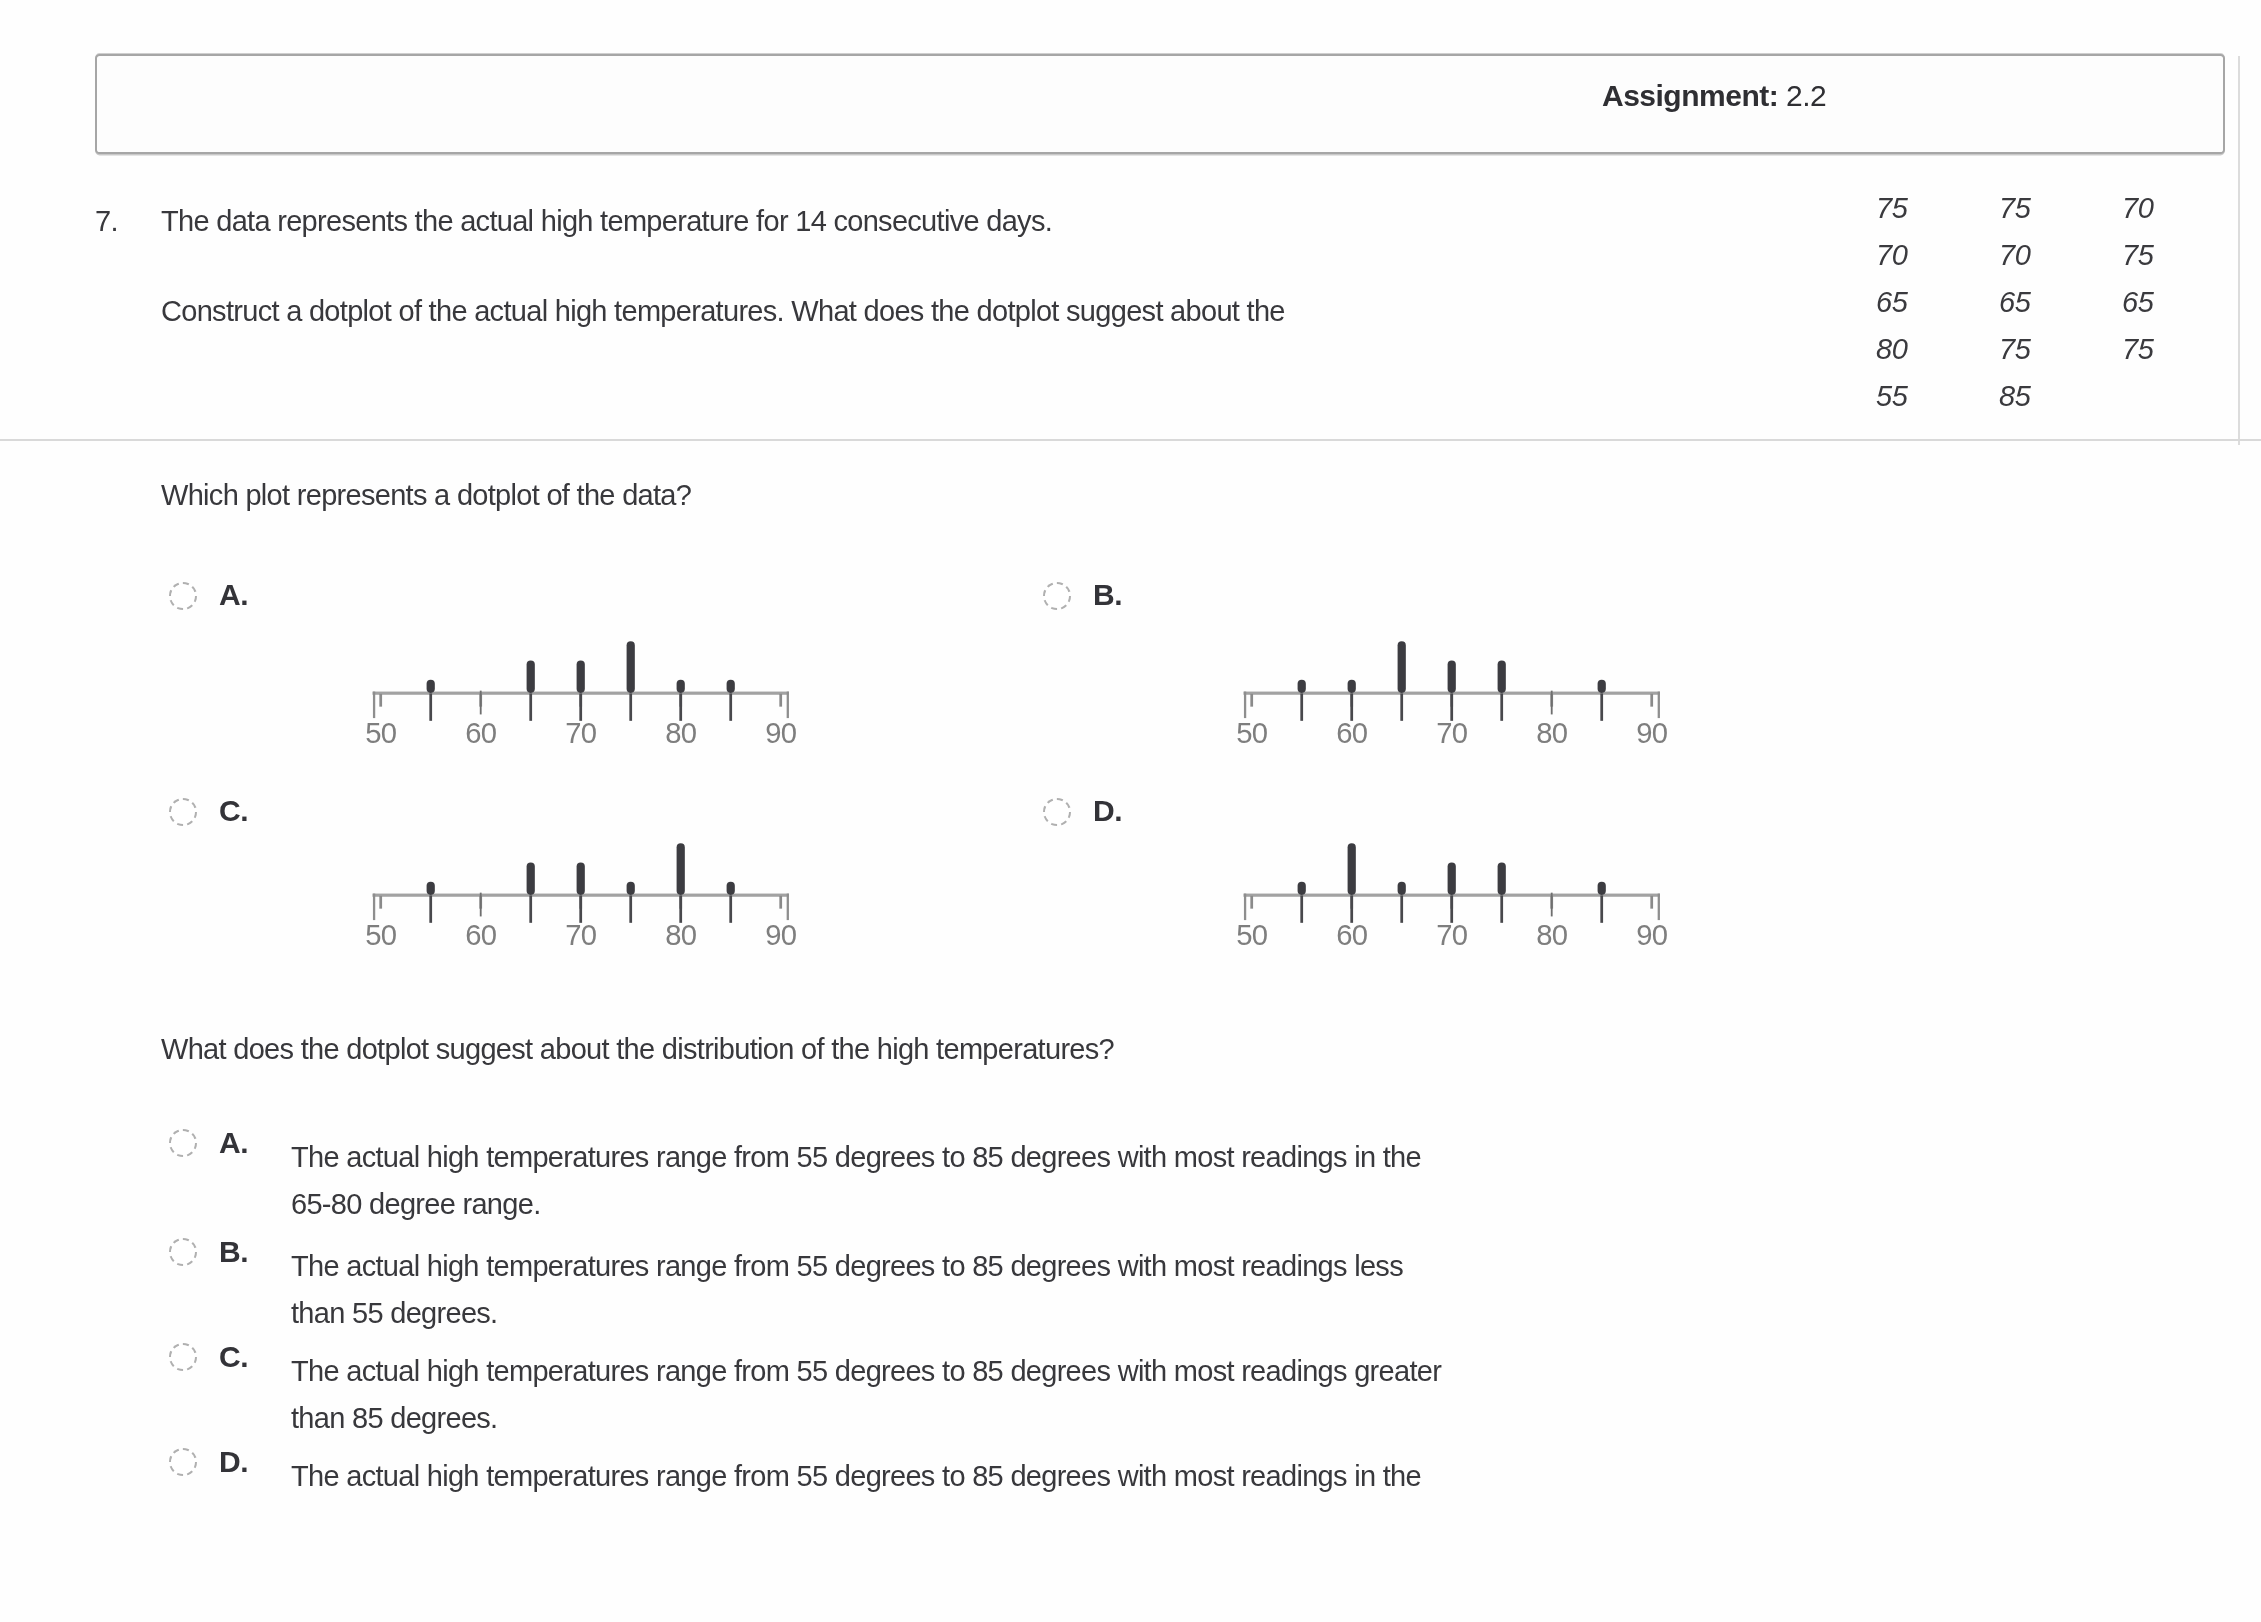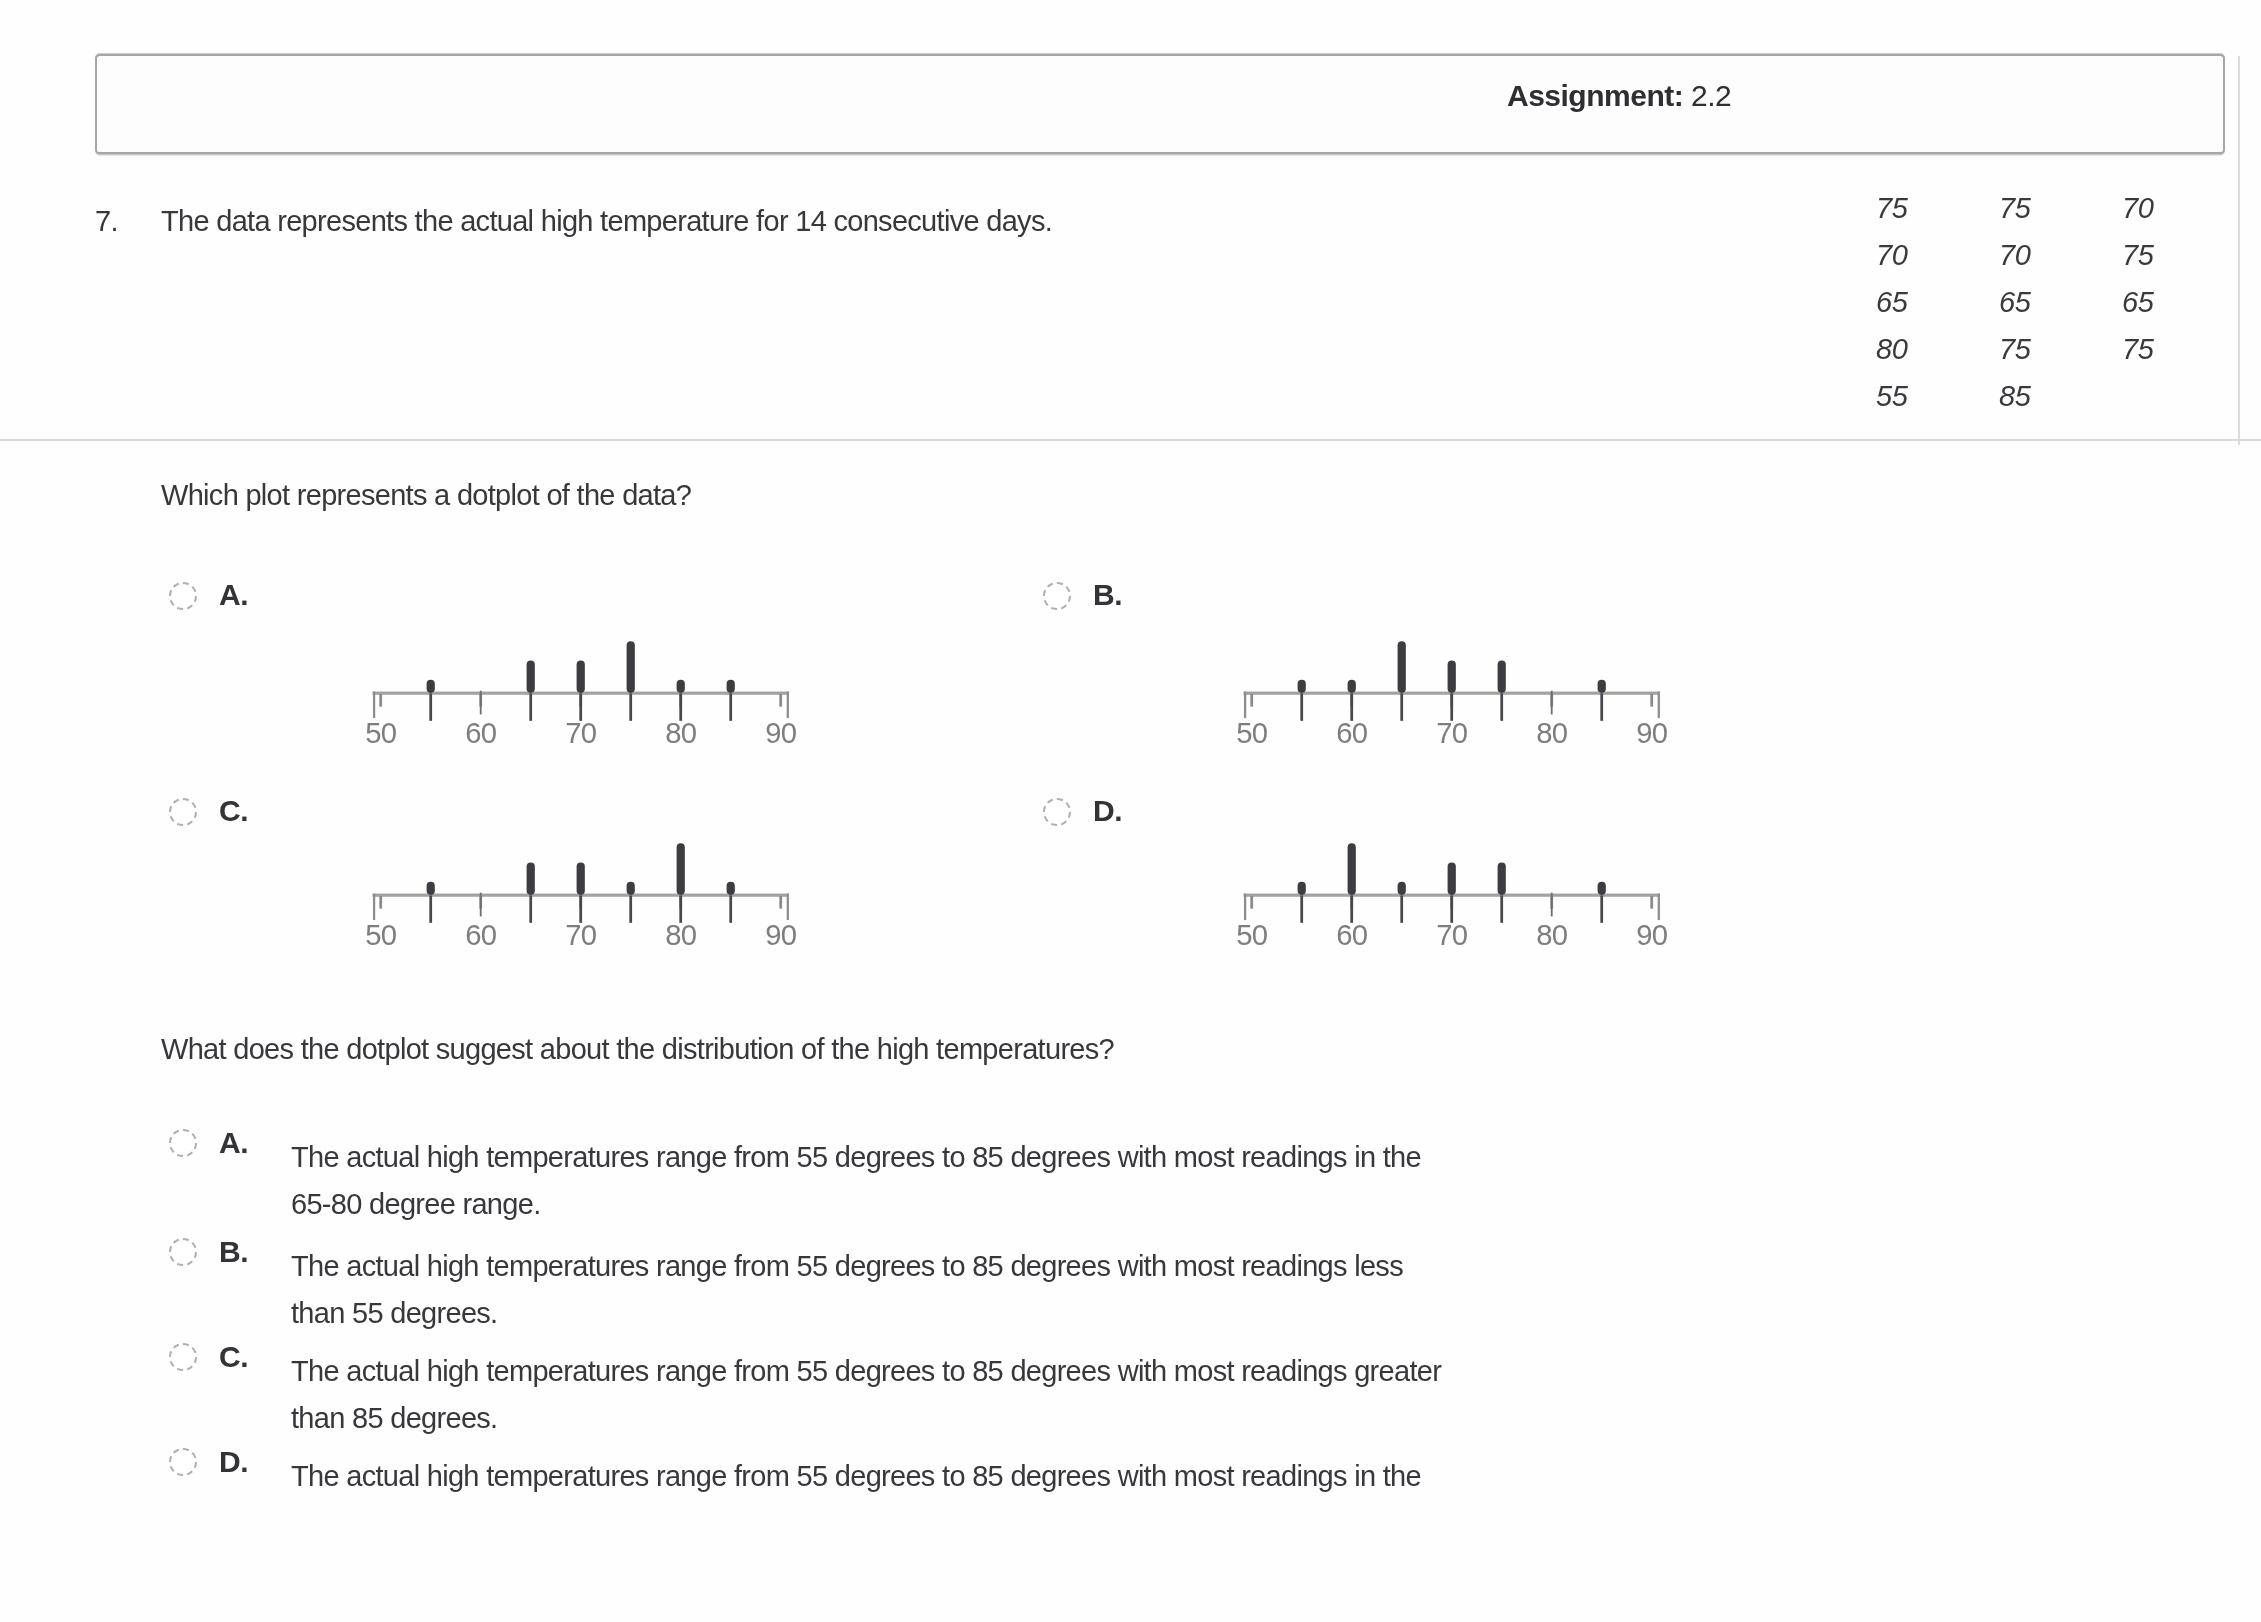--- a/index.html
+++ b/index.html
@@ -7,21 +7,21 @@
     position:relative;width:2261px;height:1623px;background:#fefefe;overflow:hidden;
     font-family:"Liberation Sans", sans-serif;color:#38383c;
   }
   .abs{position:absolute;}
   
   #header-box{
     left:95px;top:54px;width:2126px;height:96px;
     border:2.3px solid #a6a6a6;border-radius:4.6px;background:#fdfdfd;
     box-shadow:0 1.4px 0 #c9c9c9, 0 -0.9px 0 #cfcfcf;
   }
-  #header-title{left:1507px;top:79px;font-size:30px;letter-spacing:-0.5px;color:#2f2f33;text-align:right;}
+  #header-title{left:1602px;top:79px;font-size:30px;letter-spacing:-0.5px;color:#2f2f33;text-align:right;}
   #header-title b{font-weight:bold;}
   #scan-edge-right{left:2238px;top:56px;width:1.8px;height:389px;background:#dcdcdc;}
   #section-divider{left:0;top:439px;width:2261px;height:2.3px;background:#d9d9d9;}
 
   .qtext{font-size:29px;letter-spacing:-0.7px;color:#38383c;line-height:47px;white-space:nowrap;}
   #q-number{left:95px;top:198px;}
   #q-line1{left:161px;top:198px;}
   #q-line2{left:161px;top:288px;}
   #q-line3{left:161px;top:334px;}
 
@@ -69,20 +69,21 @@
 <body>
 
 <div id="page">
 
   <div id="header-box" class="abs"></div>
   <div id="header-title" class="abs"><b>Assignment:</b><span> 2.2</span></div>
   <div id="scan-edge-right" class="abs"></div>
 
   <div id="q-number" class="abs qtext">7.</div>
   <div id="q-line1" class="abs qtext">The data represents the actual high temperature for 14 consecutive days.</div>
+  <div id="q-line2" class="abs qtext">Construct a dotplot of the actual high temperatures. What does the dotplot suggest about the</div>
 
   <div id="data-table" class="abs">
     <span>75</span>
     <span>75</span>
     <span>70</span>
     <span>70</span>
     <span>70</span>
     <span>75</span>
     <span>65</span>
     <span>65</span>

